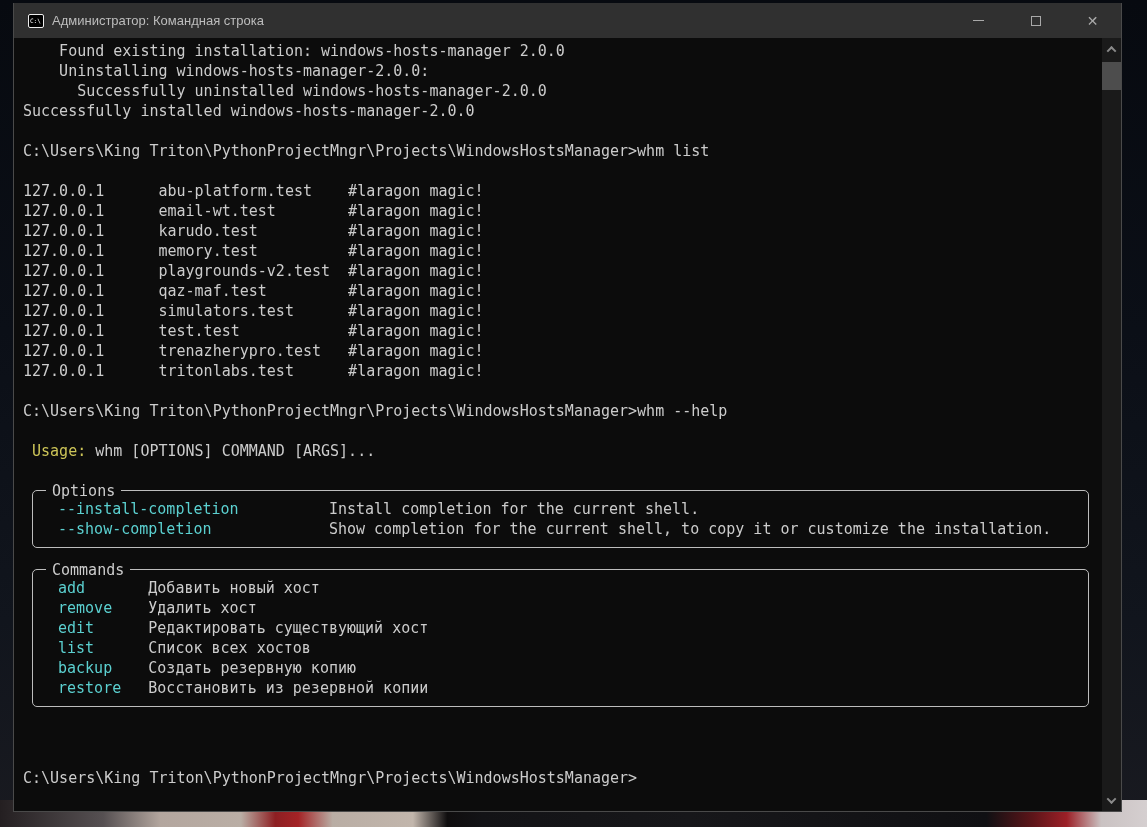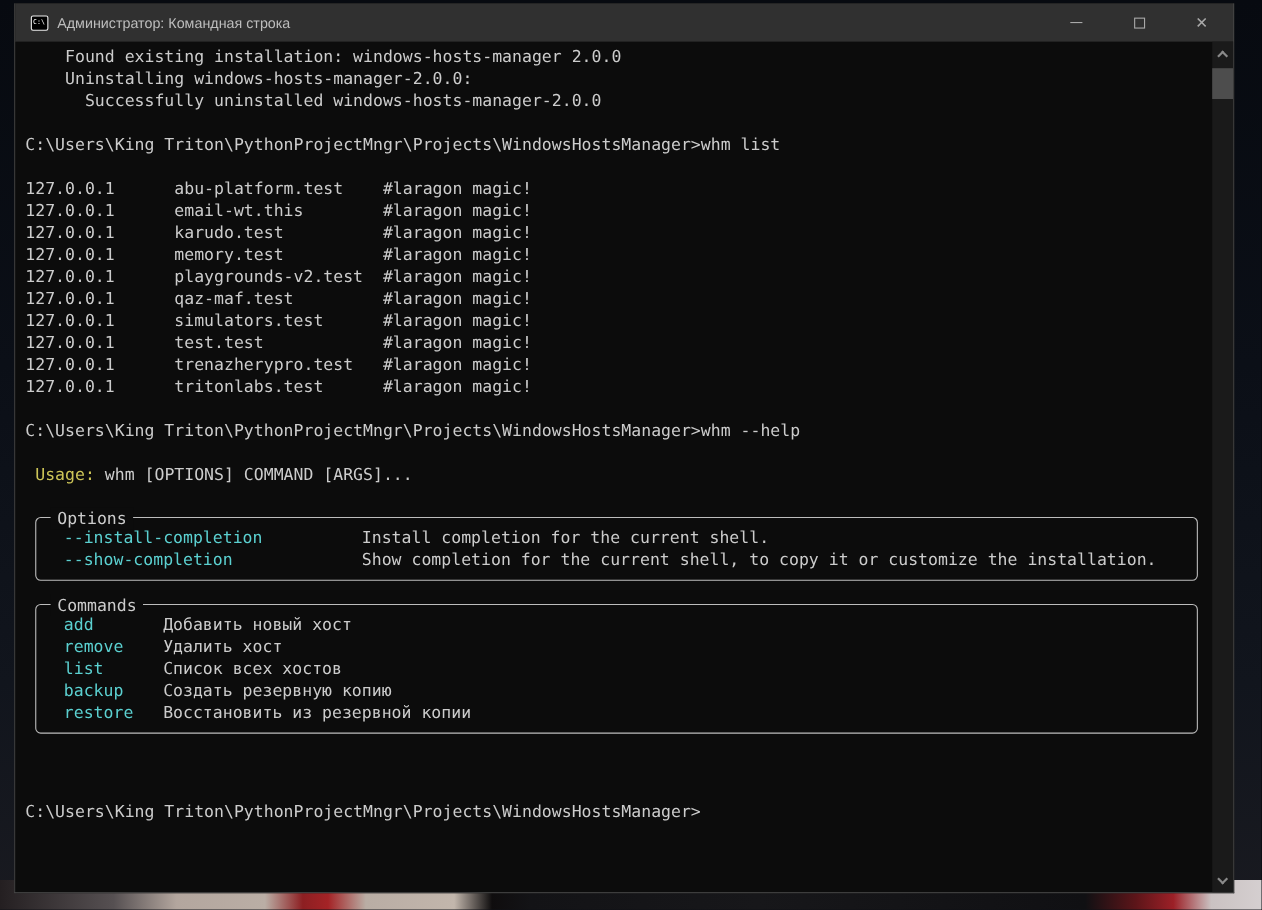--- a/index.html
+++ b/index.html
@@ -94,29 +94,30 @@
     </div>
   </div>
 
   <div class="terminal">
     <div class="content">
 
       <div id="pip">
           <div class="tl">    Found existing installation: windows-hosts-manager 2.0.0</div>
           <div class="tl">    Uninstalling windows-hosts-manager-2.0.0:</div>
           <div class="tl">      Successfully uninstalled windows-hosts-manager-2.0.0</div>
+          <div class="tl">Successfully installed windows-hosts-manager-2.0.0</div>
         </div>
 
       <div class="tl blank"></div>
       <div class="tl"><span>C:\Users\King Triton\PythonProjectMngr\Projects\WindowsHostsManager&gt;</span><span>whm list</span></div>
       <div class="tl blank"></div>
 
       <div id="hosts">
           <div class="tl">127.0.0.1      abu-platform.test    #laragon magic!</div>
-          <div class="tl">127.0.0.1      email-wt.this        #laragon magic!</div>
+          <div class="tl">127.0.0.1      email-wt.test        #laragon magic!</div>
           <div class="tl">127.0.0.1      karudo.test          #laragon magic!</div>
           <div class="tl">127.0.0.1      memory.test          #laragon magic!</div>
           <div class="tl">127.0.0.1      playgrounds-v2.test  #laragon magic!</div>
           <div class="tl">127.0.0.1      qaz-maf.test         #laragon magic!</div>
           <div class="tl">127.0.0.1      simulators.test      #laragon magic!</div>
           <div class="tl">127.0.0.1      test.test            #laragon magic!</div>
           <div class="tl">127.0.0.1      trenazherypro.test   #laragon magic!</div>
           <div class="tl">127.0.0.1      tritonlabs.test      #laragon magic!</div>
         </div>
 
@@ -133,20 +134,21 @@
             <div class="prow"><span class="cyan fname">--install-completion</span><span>Install completion for the current shell.</span></div>
             <div class="prow"><span class="cyan fname">--show-completion</span><span>Show completion for the current shell, to copy it or customize the installation.</span></div>
           </div>
       </div>
 
       <div class="panel cmd">
         <span class="panel-label">Commands</span>
         <div id="cmdrows">
             <div class="prow"><span class="cyan fname">add</span><span>Добавить новый хост</span></div>
             <div class="prow"><span class="cyan fname">remove</span><span>Удалить хост</span></div>
+            <div class="prow"><span class="cyan fname">edit</span><span>Редактировать существующий хост</span></div>
             <div class="prow"><span class="cyan fname">list</span><span>Список всех хостов</span></div>
             <div class="prow"><span class="cyan fname">backup</span><span>Создать резервную копию</span></div>
             <div class="prow"><span class="cyan fname">restore</span><span>Восстановить из резервной копии</span></div>
           </div>
       </div>
 
       <div class="tl blank"></div>
       <div class="tl blank"></div>
       <div class="tl"><span>C:\Users\King Triton\PythonProjectMngr\Projects\WindowsHostsManager&gt;</span></div>
 

